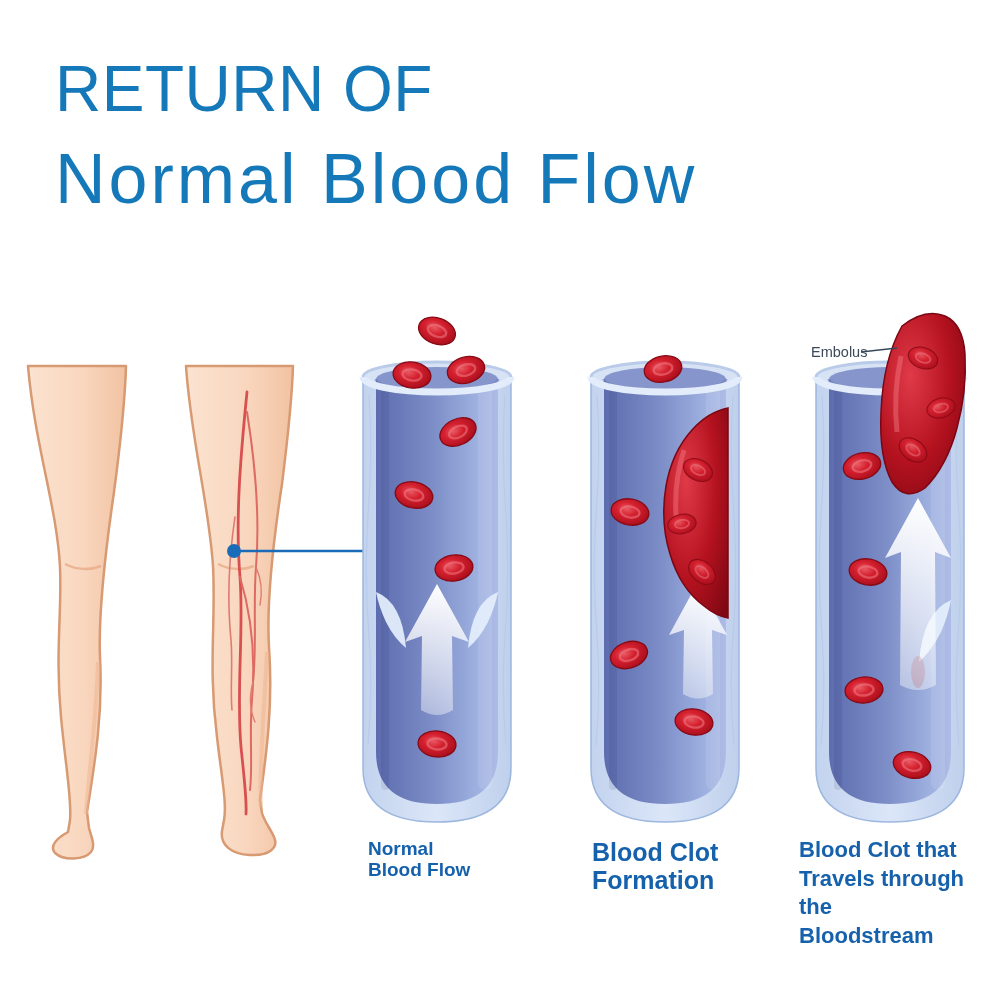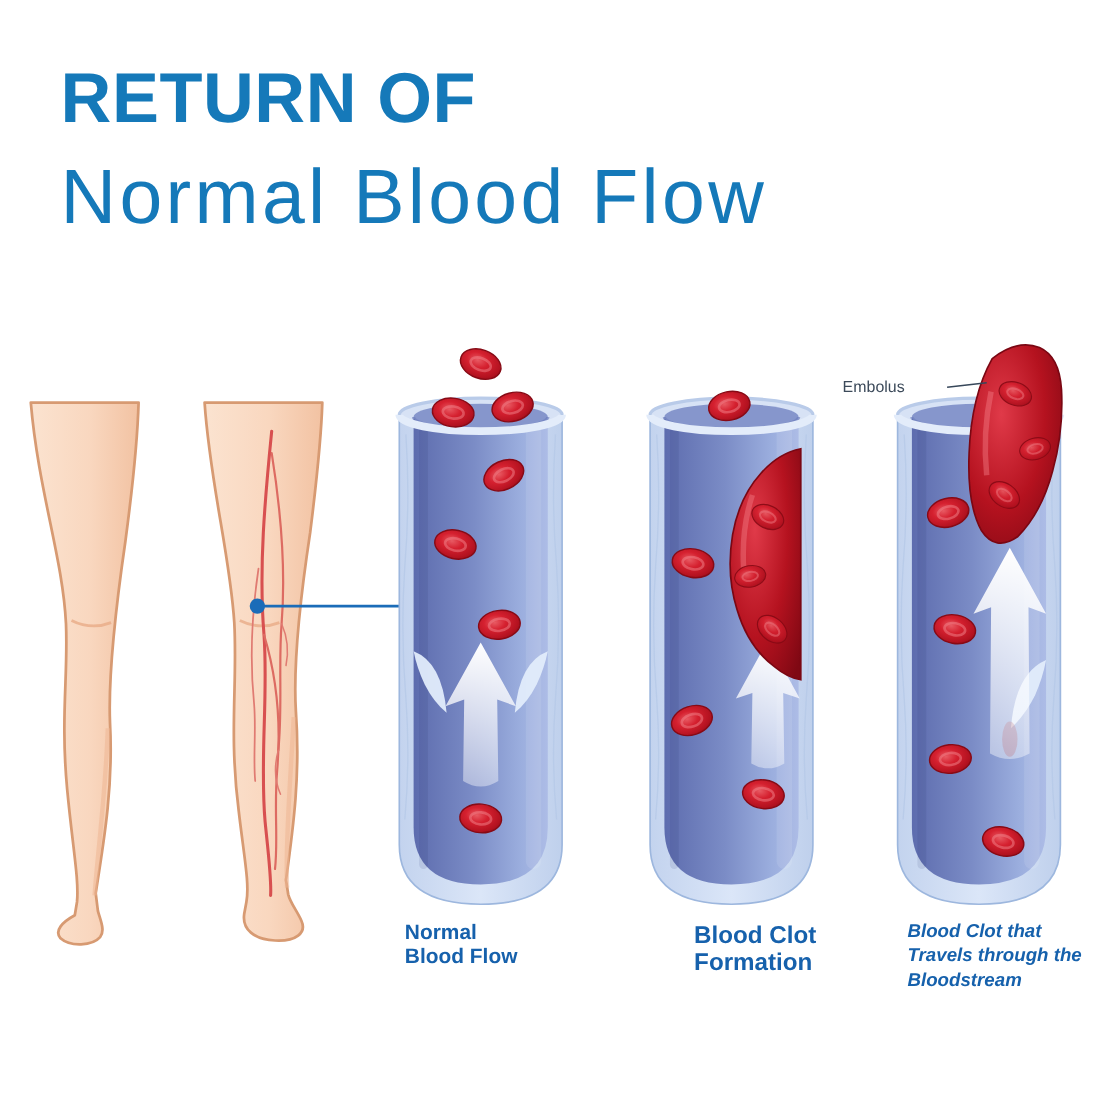--- a/index.html
+++ b/index.html
@@ -2,36 +2,36 @@
 <html style="--title_blue: #1579b9; --label_blue: #1661ac; --connector_blue: #1b6cb8; --vessel_wall: #d2dff4; --vessel_lumen_dark: #5d6cae; --vessel_lumen_light: #adbce6; --blood_cell_red: #c41525; --clot_red: #9d0f1d; --skin: #f8d6bd; --skin_outline: #d79a72; --vein_red: #d85050; --background: #ffffff;"><head>
 <meta charset="utf-8">
 <style>
   html,body{margin:0;padding:0;background:#ffffff;}
   .canvas{
     position:relative;width:1000px;height:1000px;background:#ffffff;
     overflow:hidden;font-family:"Liberation Sans",sans-serif;
   }
   .title-block{position:absolute;left:55px;top:56px;}
   .title-line1{
-    margin:0;font-size:64px;font-weight:700;line-height:1.05;
+    margin:0;font-size:64px;font-weight:400;line-height:1.05;
     color:var(--title_blue,#1579b9);letter-spacing:0.5px;
   }
   .title-line2{
     margin:20px 0 0;font-size:70px;font-weight:400;line-height:1.05;
     color:var(--title_blue,#1579b9);letter-spacing:3px;
   }
   .panel-caption{
     position:absolute;color:var(--label_blue,#1661ac);
     white-space:pre-line;
   }
   .caption-1{left:368px;top:838px;font-size:19px;font-weight:700;line-height:1.12;}
-  .caption-2{left:592px;top:838px;font-size:22px;font-weight:700;line-height:1.12;margin-left:39px;}
-  .caption-3{left:825px;top:836px;font-size:17px;font-weight:600;line-height:1.3;font-style:italic;}
+  .caption-2{left:592px;top:838px;font-size:25px;font-weight:700;line-height:1.12;}
+  .caption-3{left:799px;top:836px;font-size:22px;font-weight:600;line-height:1.3;}
   .embolus-label{
-    position:absolute;left:766px;top:344px;font-size:14.5px;font-weight:500;
+    position:absolute;left:811px;top:344px;font-size:14.5px;font-weight:500;
     color:#3c4a5a;
   }
   .abs{position:absolute;}
   .legs-svg{left:10px;top:352px;}
   .connector-svg{left:226px;top:540px;}
   .vessel-1{left:352px;top:300px;}
   .vessel-2{left:580px;top:300px;}
   .vessel-3{left:805px;top:300px;}
 </style>
 </head>

